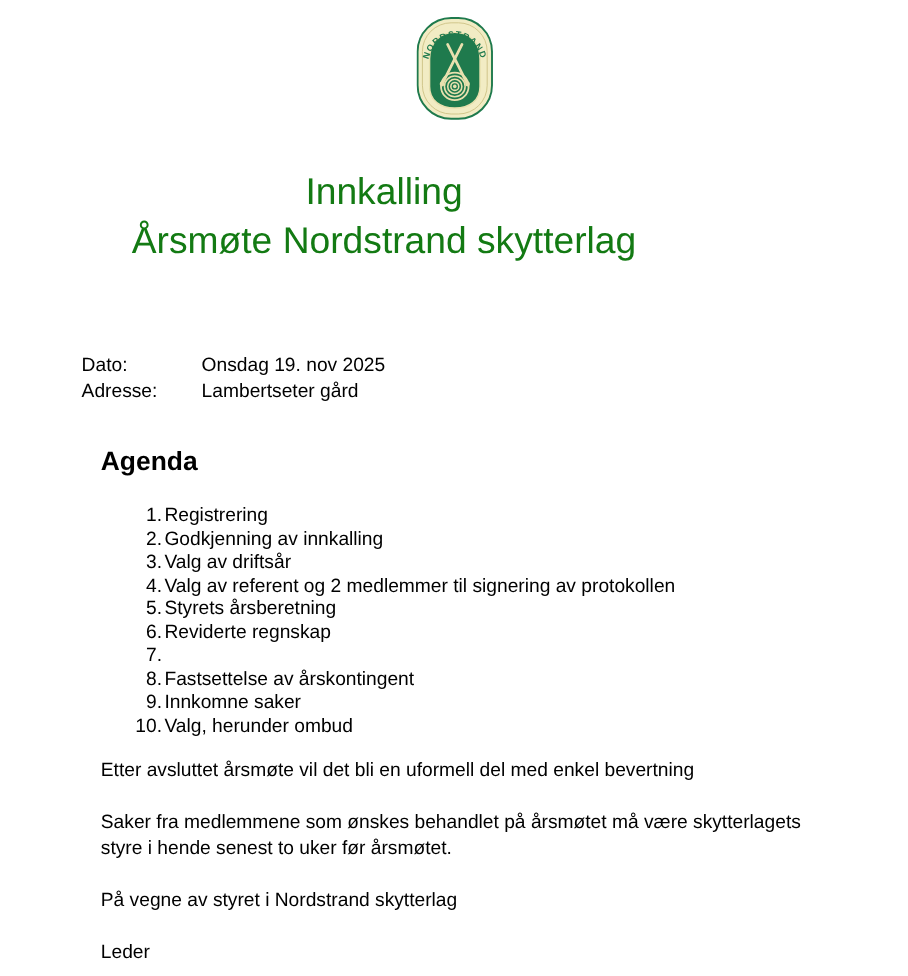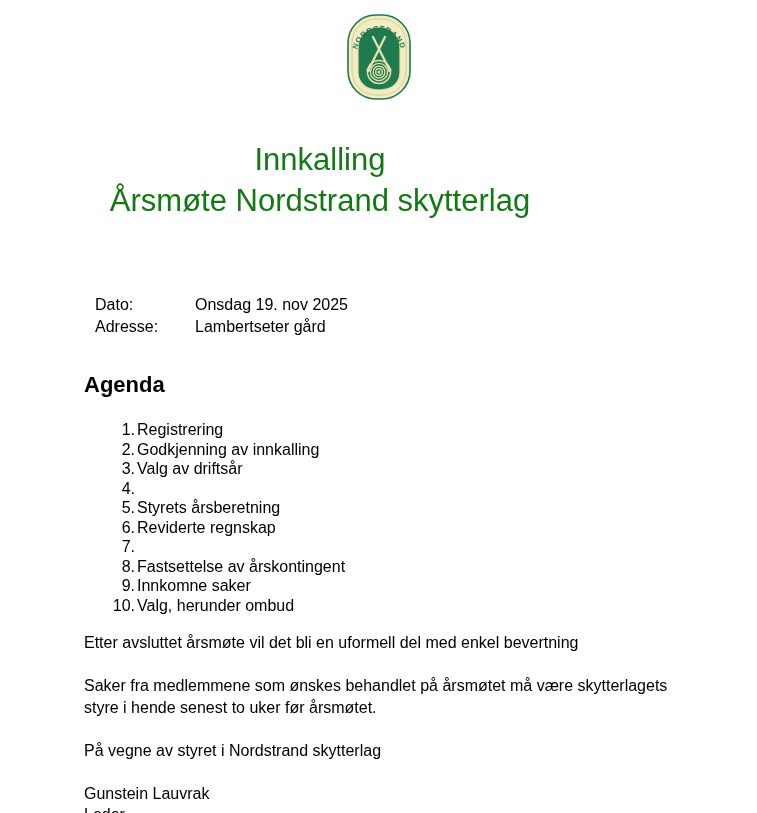--- a/index.html
+++ b/index.html
@@ -49,21 +49,21 @@
     font-size: 31px;
     line-height: 41px;
     font-weight: normal;
     letter-spacing: 0px;
     white-space: nowrap;
   }
 
   
   .details {
     position: absolute;
-    left: 95px;
+    left: 68px;
     top: 294px;
     font-size: 16px;
     line-height: 21.5px;
     border-collapse: collapse;
   }
   .details td {
     padding: 0;
     vertical-align: top;
     white-space: nowrap;
   }
@@ -199,20 +199,21 @@
     <div class="agenda-item">
       <span class="agenda-num">2.</span>
       <span class="agenda-text">Godkjenning av innkalling</span>
     </div>
     <div class="agenda-item">
       <span class="agenda-num">3.</span>
       <span class="agenda-text">Valg av driftsår</span>
     </div>
     <div class="agenda-item">
       <span class="agenda-num">4.</span>
+      <span class="agenda-text">Valg av referent og 2 medlemmer til signering av protokollen</span>
     </div>
     <div class="agenda-item">
       <span class="agenda-num">5.</span>
       <span class="agenda-text">Styrets årsberetning</span>
     </div>
     <div class="agenda-item">
       <span class="agenda-num">6.</span>
       <span class="agenda-text">Reviderte regnskap</span>
     </div>
     <div class="agenda-item">
@@ -237,18 +238,17 @@
       <span class="ln">Etter avsluttet årsmøte vil det bli en uformell del med enkel bevertning</span>
     </div>
     <div class="para">
       <span class="ln">Saker fra medlemmene som ønskes behandlet på årsmøtet må være skytterlagets</span>
       <span class="ln">styre i hende senest to uker før årsmøtet.</span>
     </div>
     <div class="para">
       <span class="ln">På vegne av styret i Nordstrand skytterlag</span>
     </div>
     <div class="para sig">
-      <span class="ln">Gunstein Lauvrak</span>
       <span class="ln">Leder</span>
     </div>
   </div>
 
 </div>
 
 </body></html>

